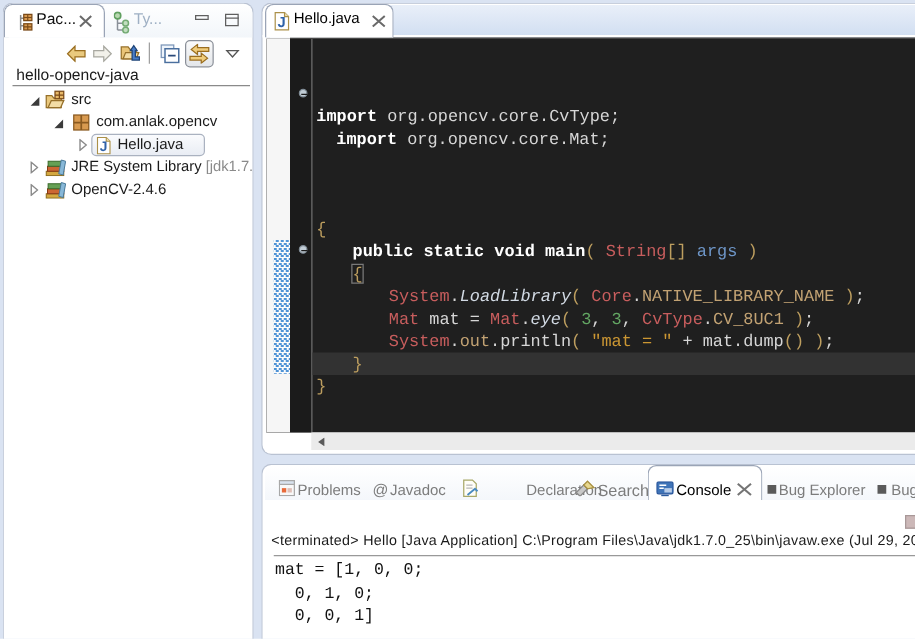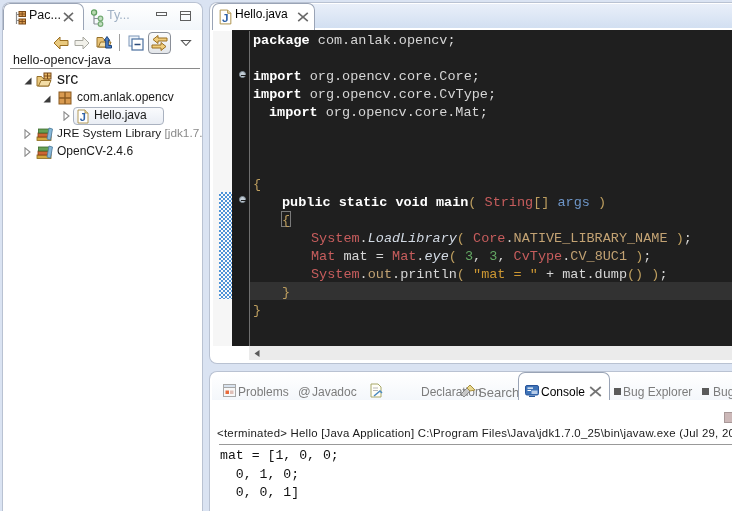--- a/index.html
+++ b/index.html
@@ -85,21 +85,21 @@
 
   <svg class="abs" style="left:21px; top:74px;" width="8" height="8" viewBox="0 0 8 8">
       <path d="M7.5 0.5 L7.5 7.5 L0.5 7.5 Z" fill="#3b3b3b"></path>
     </svg>
   <svg class="abs" style="left:33px; top:69px;" width="17" height="16" viewBox="0 0 17 16">
     <path d="M1 5 L1 14 L13 14 L13 6.5 L7 6.5 L5.5 4.5 L1 4.5 Z" fill="#eac87c" stroke="#96702a" stroke-width="1"></path>
     <path d="M2.5 14 L5 8.5 L15 8.5 L12.5 14 Z" fill="#f3dda6" stroke="#96702a" stroke-width="1"></path>
     <rect x="8" y="1" width="7" height="6" fill="#e8b968" stroke="#7a4a18" stroke-width="1"></rect>
     <path d="M11.5 1 V7 M8 4 H15" stroke="#7a4a18" stroke-width="1"></path>
   </svg>
-  <div class="abs ui" style="left:54px; top:67px; font-size:16px; line-height:18px;">src</div>
+  <div class="abs ui" style="left:54px; top:67px; font-size:12px; line-height:18px;">src</div>
 
   <svg class="abs" style="left:40px; top:92px;" width="8" height="8" viewBox="0 0 8 8">
       <path d="M7.5 0.5 L7.5 7.5 L0.5 7.5 Z" fill="#3b3b3b"></path>
     </svg>
   <svg class="abs" style="left:55px; top:88px;" width="14" height="14" viewBox="0 0 14 14">
     <rect x="1" y="1" width="12" height="12" fill="#d89a50" stroke="#8a5a20" stroke-width="1"></rect>
     <path d="M7 1 V13 M1 7 H13" stroke="#8a5a20" stroke-width="1.4"></path>
   </svg>
   <div class="abs ui" style="left:74px; top:85px; font-size:12px; line-height:18px;">com.anlak.opencv</div>
 
@@ -165,22 +165,20 @@
 
     <div class="abs" style="left:37px; top:251px; width:490px; height:18px; background:#323232;"></div>
 
     <div class="abs" style="left:26px; top:40px; width:7px; height:7px; background:#c2cdd6; border:1px solid #808c96; border-radius:50%;"></div>
     <div class="abs" style="left:28px; top:44px; width:5px; height:1px; background:#1a1a1a;"></div>
     <div class="abs" style="left:26px; top:165px; width:7px; height:7px; background:#c2cdd6; border:1px solid #808c96; border-radius:50%;"></div>
     <div class="abs" style="left:28px; top:169px; width:5px; height:1px; background:#1a1a1a;"></div>
 
     <div class="abs" style="left:68px; top:180px; width:10px; height:16px; border:1px solid #7a7a7a;"></div>
 
-    <pre class="codeline" style="left:40px; top:1px;"><span class="kw">package</span><span class="df"> com.anlak.opencv;</span></pre>
-    <pre class="codeline" style="left:40px; top:37px;"><span class="kw">import</span><span class="df"> org.opencv.core.Core;</span></pre>
     <pre class="codeline" style="left:40px; top:55px;"><span class="kw">import</span><span class="df"> org.opencv.core.CvType;</span></pre>
     <pre class="codeline" style="left:56px; top:73px;"><span class="kw">import</span><span class="df"> org.opencv.core.Mat;</span></pre>
     <pre class="codeline" style="left:40px; top:145px;"><span class="br">{</span></pre>
     <pre class="codeline" style="left:69px; top:163px;"><span class="kw">public static void main</span><span class="br">(</span><span class="df"> </span><span class="cl">String</span><span class="br">[]</span><span class="df"> </span><span class="pa">args</span><span class="df"> </span><span class="br">)</span></pre>
     <pre class="codeline" style="left:69px; top:181px;"><span class="br">{</span></pre>
     <pre class="codeline" style="left:98px; top:199px;"><span class="cl">System</span><span class="df">.</span><span class="it">LoadLibrary</span><span class="br">(</span><span class="df"> </span><span class="cl">Core</span><span class="df">.</span><span class="ct">NATIVE_LIBRARY_NAME</span><span class="df"> </span><span class="br">)</span><span class="df">;</span></pre>
     <pre class="codeline" style="left:98px; top:217px;"><span class="cl">Mat</span><span class="df"> mat = </span><span class="cl">Mat</span><span class="df">.</span><span class="it">eye</span><span class="br">(</span><span class="df"> </span><span class="nm">3</span><span class="df">, </span><span class="nm">3</span><span class="df">, </span><span class="cl">CvType</span><span class="df">.</span><span class="ct">CV_8UC1</span><span class="df"> </span><span class="br">)</span><span class="df">;</span></pre>
     <pre class="codeline" style="left:98px; top:235px;"><span class="cl">System</span><span class="df">.</span><span class="ct">out</span><span class="df">.println</span><span class="br">(</span><span class="df"> </span><span class="st">"mat = "</span><span class="df"> + mat.dump</span><span class="br">()</span><span class="df"> </span><span class="br">)</span><span class="df">;</span></pre>
     <pre class="codeline" style="left:69px; top:253px;"><span class="br">}</span></pre>
     <pre class="codeline" style="left:40px; top:271px;"><span class="br">}</span></pre>

